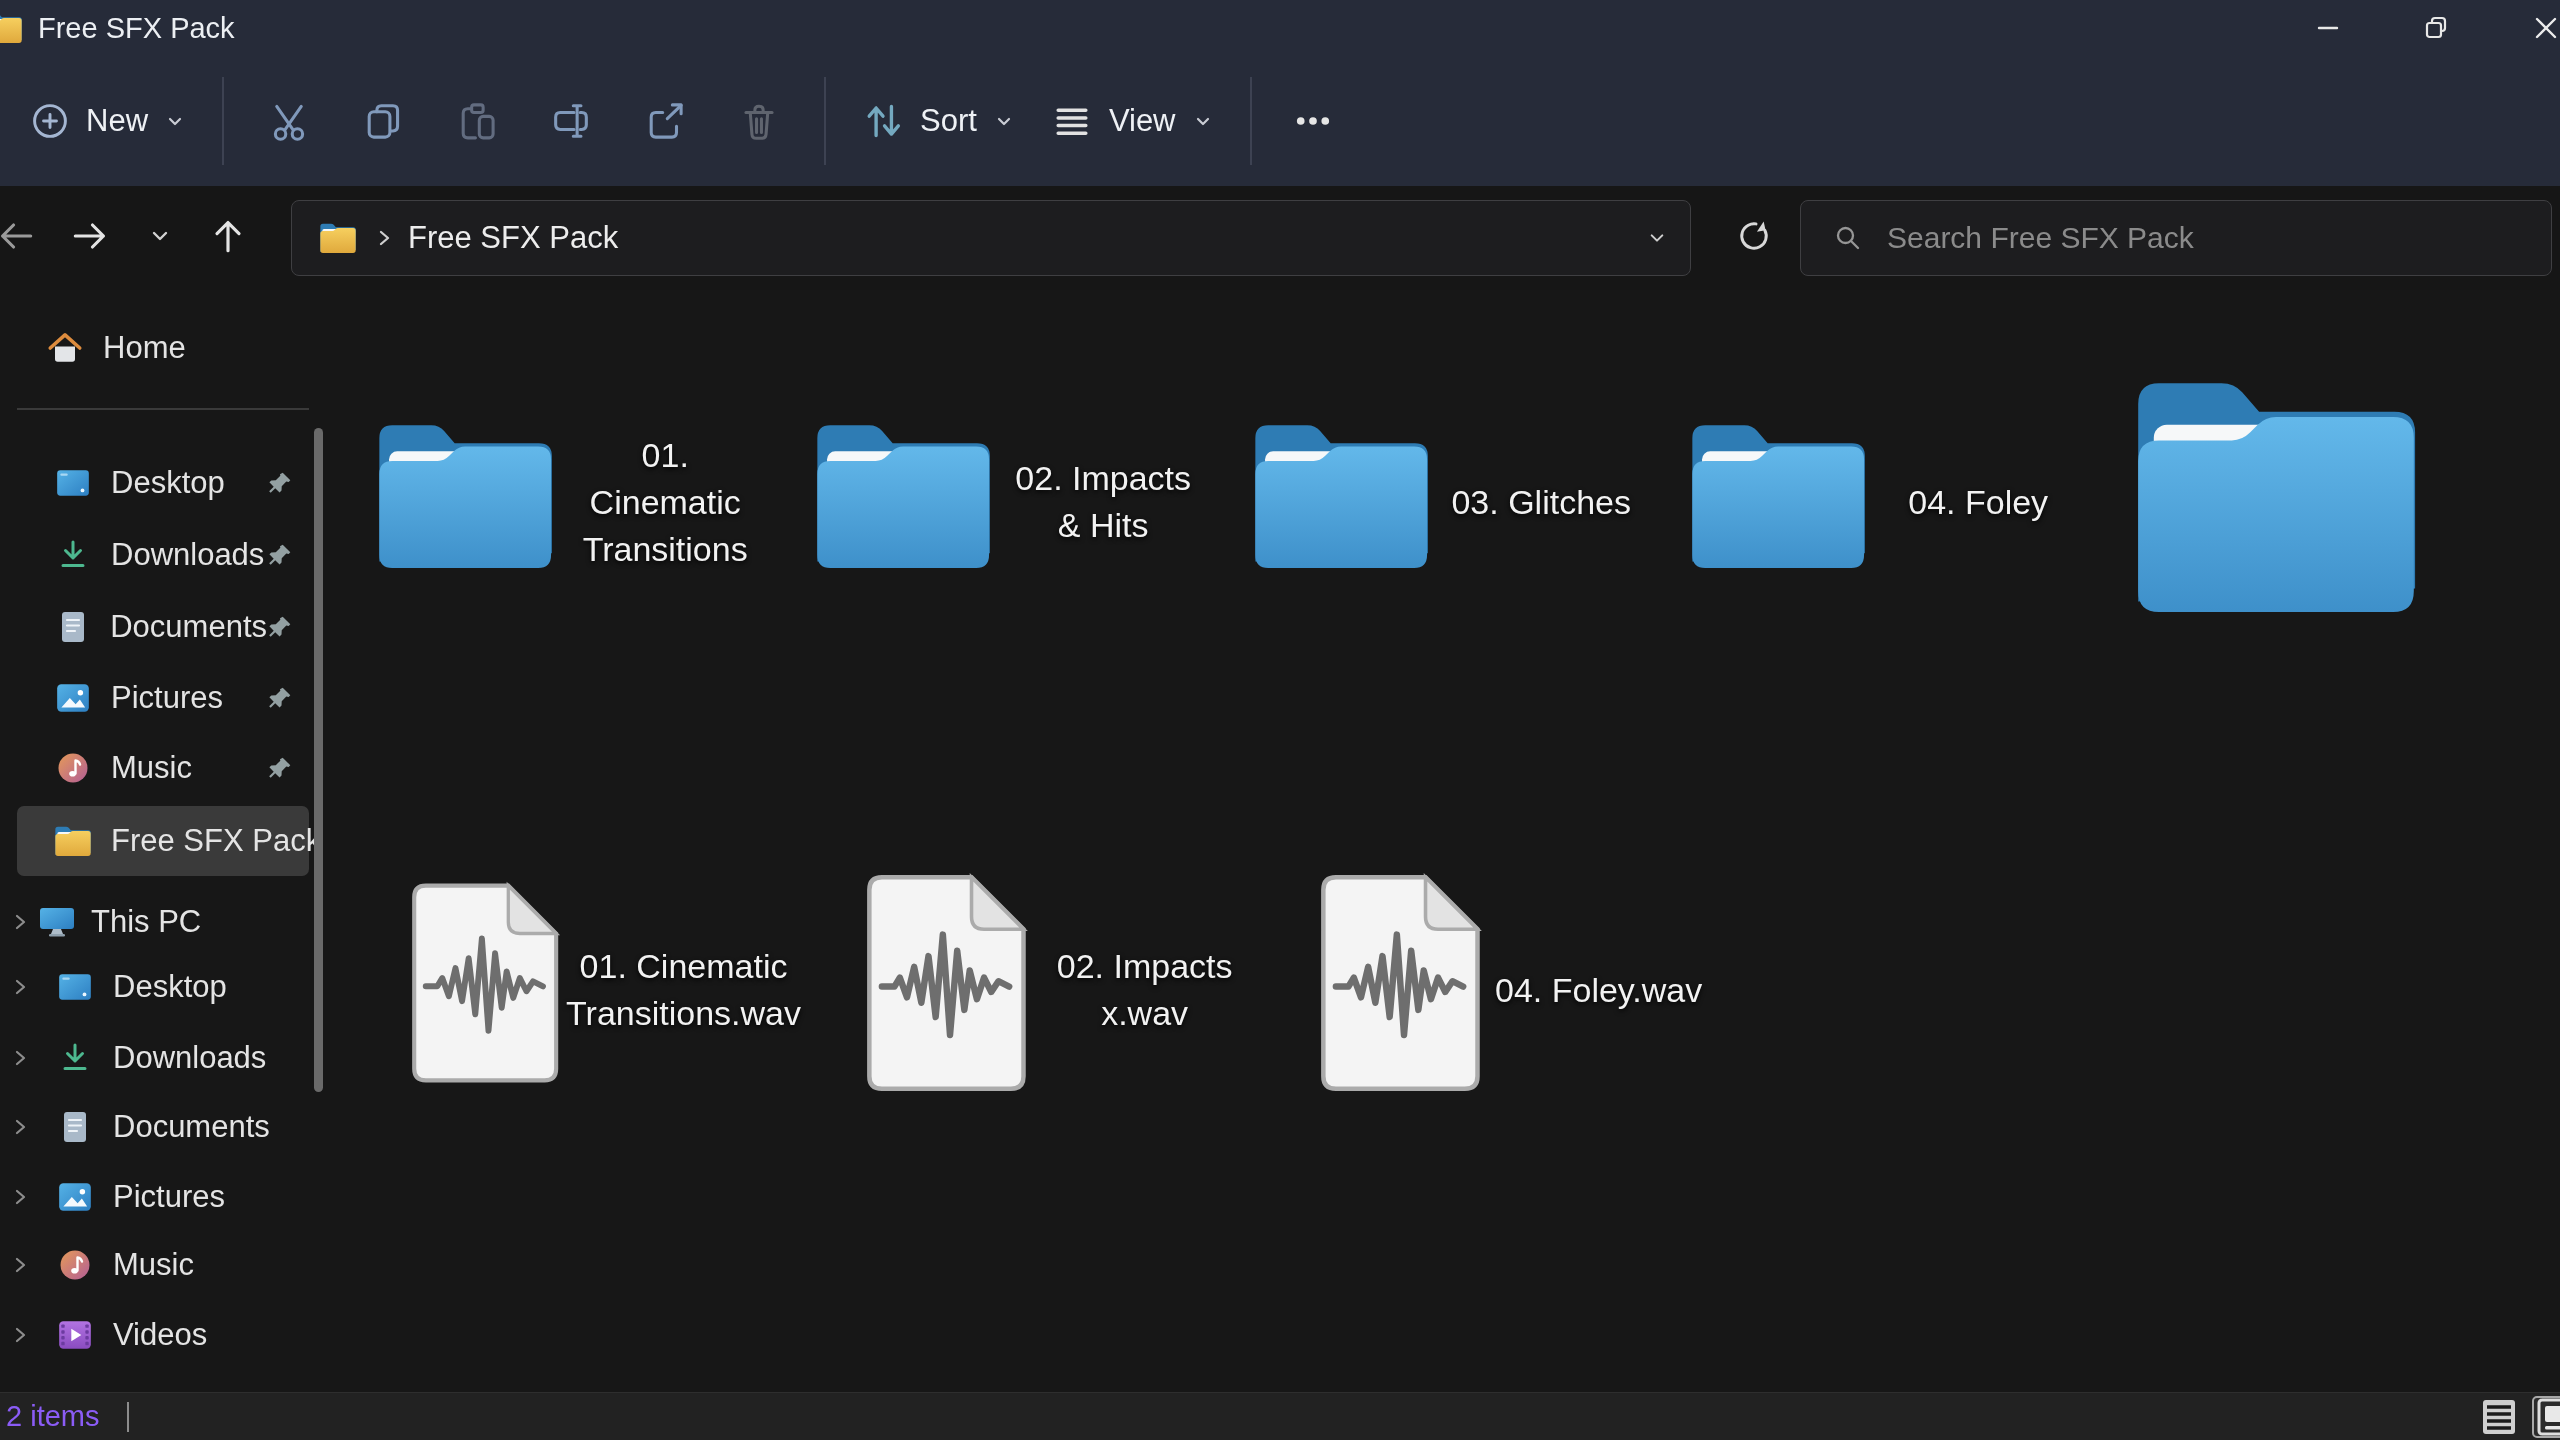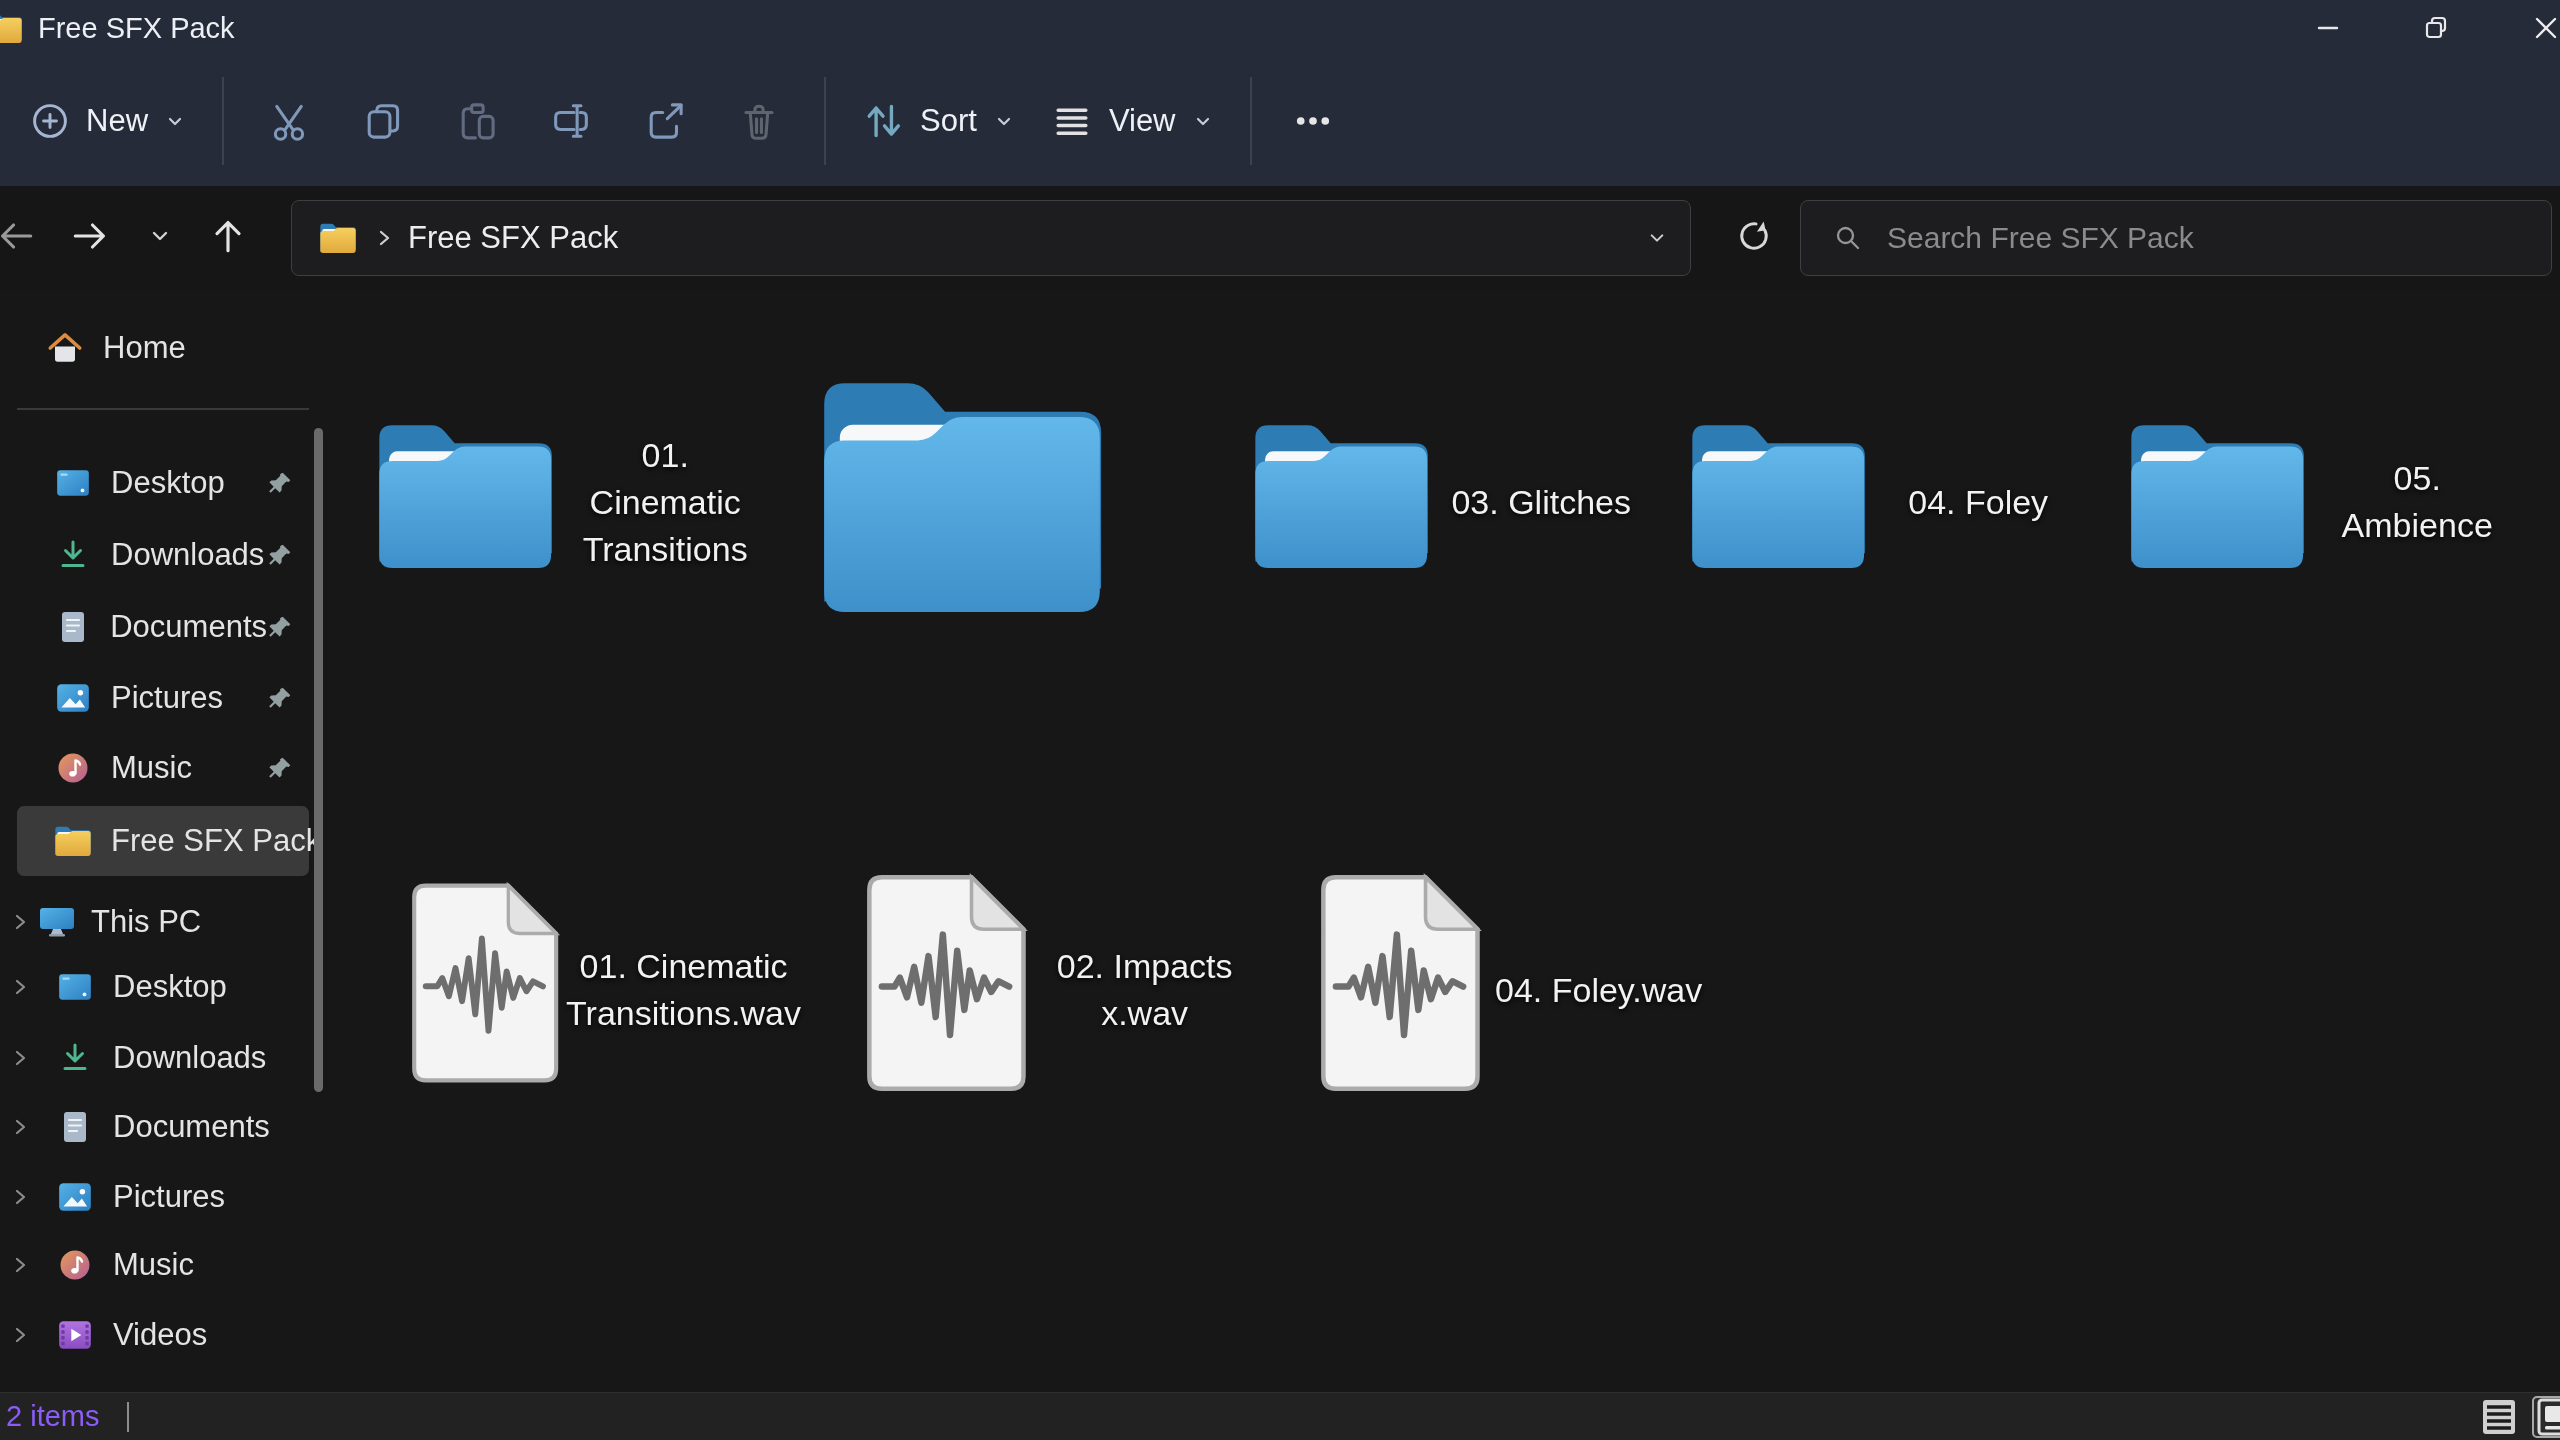--- a/index.html
+++ b/index.html
@@ -546,38 +546,38 @@
 <div class="abs tile" style="left:368px; top:362px;">
   <svg width="312" height="266" viewBox="0 0 120 102">
       <use href="#folderShape" fill="url(#gFolderBlue)"></use>
     </svg>
   <div class="tile-label">01. Cinematic Transitions</div>
 </div>
 <div class="abs tile" style="left:806px; top:362px;">
   <svg width="312" height="266" viewBox="0 0 120 102">
       <use href="#folderShape" fill="url(#gFolderBlue)"></use>
     </svg>
+  <div class="tile-label">02. Impacts &amp; Hits</div>
 </div>
 <div class="abs tile" style="left:1244px; top:362px;">
   <svg width="312" height="266" viewBox="0 0 120 102">
       <use href="#folderShape" fill="url(#gFolderBlue)"></use>
     </svg>
   <div class="tile-label">03. Glitches</div>
 </div>
 <div class="abs tile" style="left:1681px; top:362px;">
   <svg width="312" height="266" viewBox="0 0 120 102">
       <use href="#folderShape" fill="url(#gFolderBlue)"></use>
     </svg>
   <div class="tile-label">04. Foley</div>
 </div>
 <div class="abs tile" style="left:2120px; top:362px;">
   <svg width="312" height="266" viewBox="0 0 120 102">
       <use href="#folderShape" fill="url(#gFolderBlue)"></use>
     </svg>
-  <div class="tile-label">05. Ambience</div>
 </div>
 
 <div class="abs tile" style="left:401px; top:812px;">
   <svg width="268" height="342" viewBox="0 0 100 128">
     <path d="M8 12 q0-7 7-7 h50 l29 29 v82 q0 7-7 7 H15 q-7 0-7-7 z" fill="#f4f4f4" stroke="#ababab" stroke-width="2.5"></path>
     <path d="M65 5 l29 29 H72 q-7 0-7-7 z" fill="#e3e3e3" stroke="#ababab" stroke-width="2"></path>
     <polyline class="stk" points="15,66 22,66 25,61 29,72 33,55 37,75 41,49 45,83 49,37 53,93 57,46 61,79 64,57 68,73 72,61 76,69 80,63 86,66" stroke="#6e6e6e" stroke-width="3.6"></polyline>
   </svg>
   <div class="tile-label">01. Cinematic Transitions.wav</div>
 </div>

